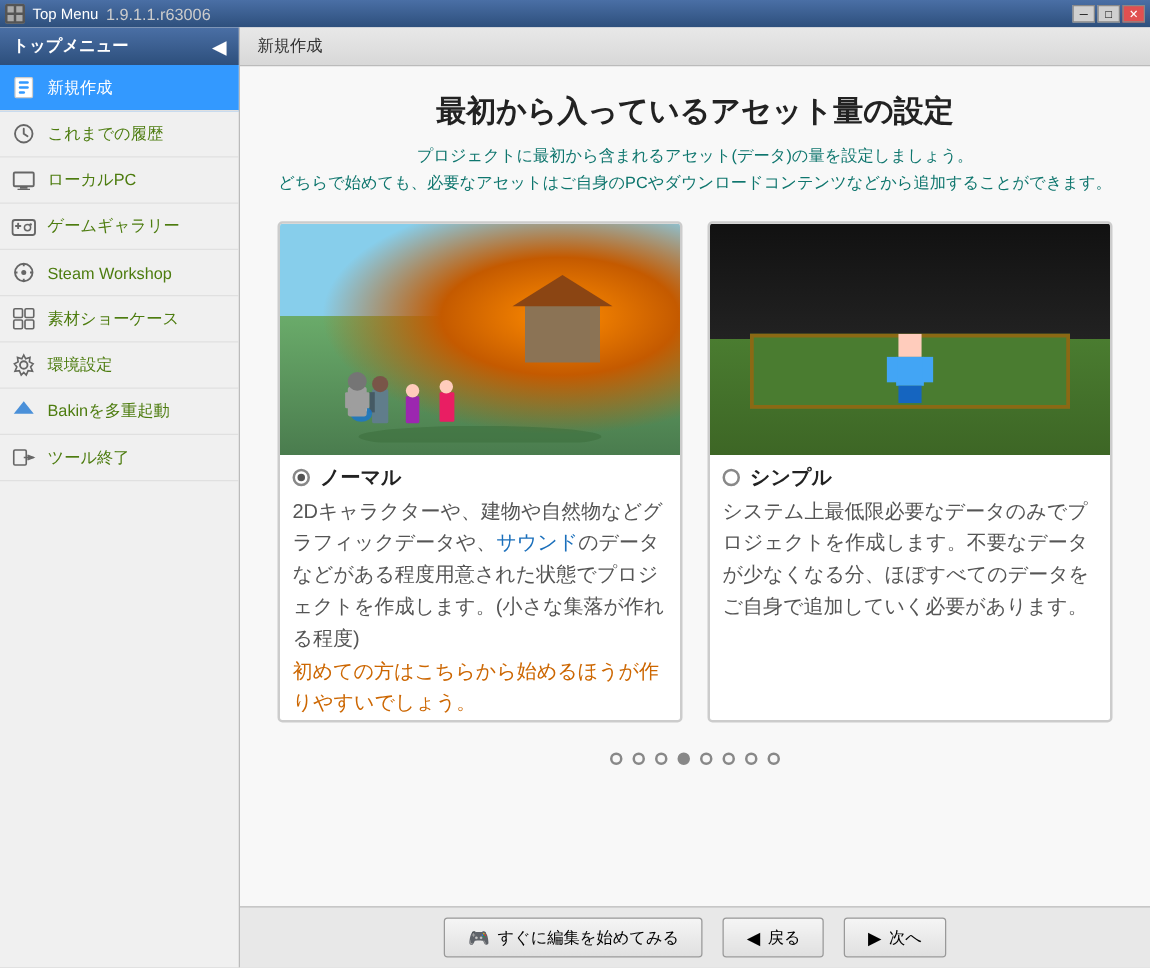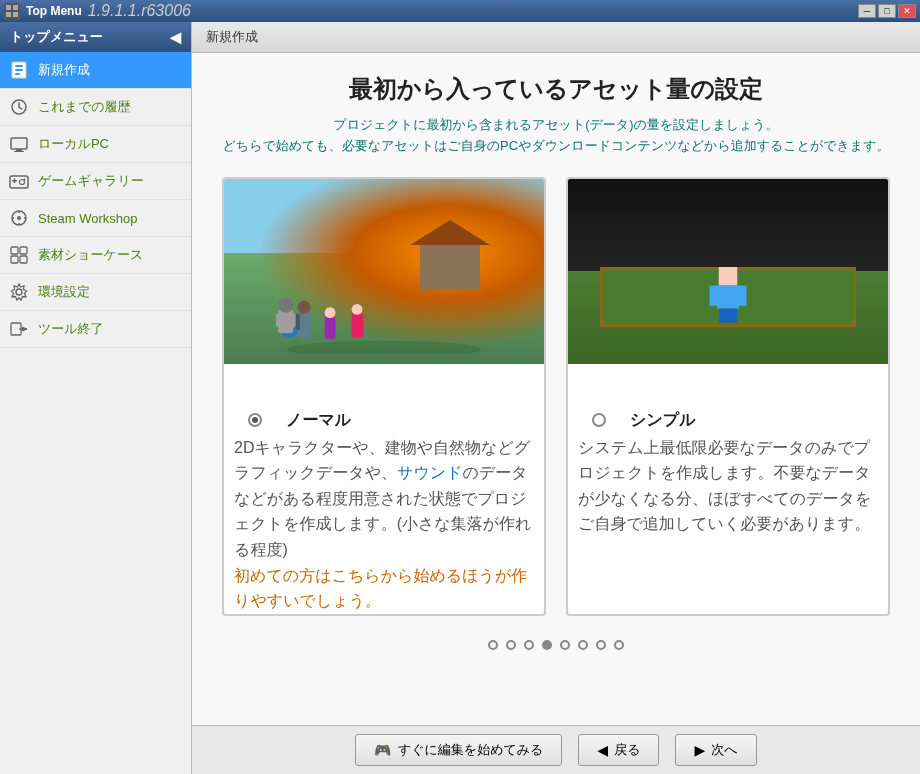--- a/index.html
+++ b/index.html
@@ -28,27 +28,26 @@
     }
     .titlebar-icon {
       width: 16px;
       height: 16px;
       background: #888;
       border-radius: 2px;
     }
     .titlebar-title {
       color: white;
       font-size: 12px;
-      font-weight: bold;
+      font-weight: normal;
       text-align: center;
     }
     .titlebar-version {
       color: #ccc;
-      font-size: 16px;
-      font-style: italic;
+      font-size: 13px;
     }
     .titlebar-buttons {
       display: flex;
       gap: 2px;
     }
     .titlebar-btn {
       width: 18px;
       height: 14px;
       border: 1px solid #888;
       display: flex;
@@ -214,23 +213,22 @@
       left: 10%;
       right: 10%;
       height: 60px;
       background: #4a7c30;
       border: 3px solid #8B6914;
     }
 
     .card-label-row {
       display: flex;
       align-items: center;
-      gap: 24px;
-      padding: 8px 24px 4px;
-      margin-top: 38px;
+      gap: 8px;
+      padding: 8px 10px 4px;
     }
     .radio-circle {
       width: 14px;
       height: 14px;
       border-radius: 50%;
       border: 2px solid #888;
       display: flex;
       align-items: center;
       justify-content: center;
       flex-shrink: 0;
@@ -410,20 +408,28 @@
     <div class="sidebar-item">
       <span class="sidebar-icon">
         <svg width="20" height="20" viewBox="0 0 20 20">
             <circle cx="10" cy="10" r="3" fill="none" stroke="#666" stroke-width="1.5"></circle>
             <path d="M10 2 L11.5 5 L15 4 L14.5 7.5 L17.5 9 L15.5 11.5 L17 15 L13.5 14.5 L12 18 L10 16 L8 18 L6.5 14.5 L3 15 L4.5 11.5 L2.5 9 L5.5 7.5 L5 4 L8.5 5 Z" fill="none" stroke="#666" stroke-width="1.3"></path>
           </svg>
       </span>
       <span>環境設定</span>
     </div>
 
+    <div class="sidebar-item">
+      <span class="sidebar-icon">
+        <svg width="20" height="20" viewBox="0 0 20 20">
+            <polygon points="10,2 18,12 2,12" fill="#4a90d9"></polygon>
+          </svg>
+      </span>
+      <span>Bakinを多重起動</span>
+    </div>
 
     <div class="sidebar-item">
       <span class="sidebar-icon">
         <svg width="20" height="20" viewBox="0 0 20 20">
             <rect x="2" y="4" width="10" height="12" rx="1" fill="none" stroke="#666" stroke-width="1.3"></rect>
             <path d="M13 8 L18 10 L13 12" fill="#666" stroke="#666" stroke-width="1"></path>
             <line x1="10" y1="10" x2="18" y2="10" stroke="#666" stroke-width="1.3"></line>
           </svg>
       </span>
       <span>ツール終了</span>

